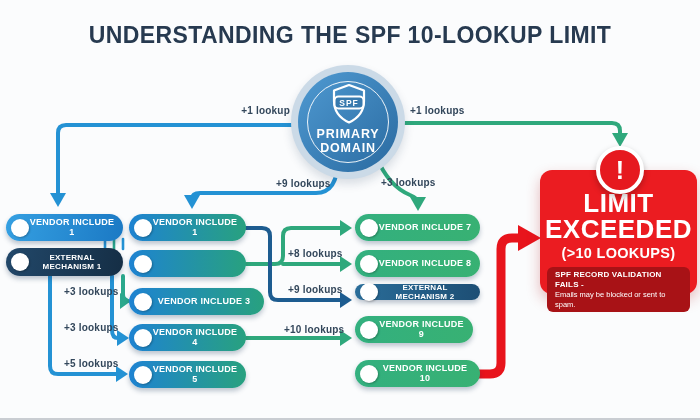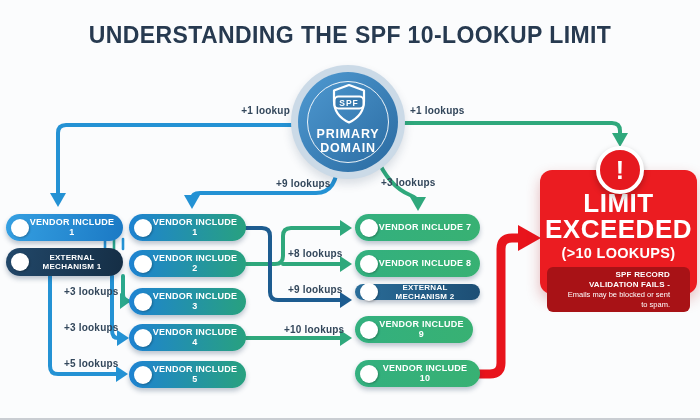--- a/index.html
+++ b/index.html
@@ -79,21 +79,21 @@
     background:#e6191f;border:4px solid #fff;box-shadow:0 3px 6px rgba(0,0,0,.25);
     color:#fff;font-size:25px;font-weight:800;text-align:center;line-height:40px;
   }
   .alert-h{
     color:#fff;font-size:26px;font-weight:800;line-height:26px;letter-spacing:.5px;text-align:center;
   }
   .alert-h.first{margin-top:20px}
   .alert-sub{color:#fff;font-size:14.5px;font-weight:800;letter-spacing:.3px;margin-top:3px}
   .alert-note{
     margin-top:6px;width:143px;box-sizing:border-box;border-radius:6px;background:#a81216;
-    padding:3px 20px;text-align:right;color:#fff;
+    padding:3px 8px;text-align:left;color:#fff;
   }
   .alert-note .n1{font-size:8px;font-weight:700;letter-spacing:.2px;line-height:10px}
   .alert-note .n2{font-size:7.5px;font-weight:400;line-height:9.5px}
   
   .bottom-line{position:absolute;left:0;bottom:0;width:700px;height:2px;background:#c9cdd2}
 </style>
 </head>
 <body>
 
 <div id="stage">
@@ -179,23 +179,22 @@
     <span class="dot"></span>
     <span class="pill-label" style="font-size:8px">EXTERNAL MECHANISM 1</span>
   </div>
 
   <div class="pill mid" style="left:129px;top:214px;width:117px">
     <span class="dot"></span>
     <span class="pill-label">VENDOR INCLUDE 1</span>
   </div>
   <div class="pill mid" style="left:129px;top:250px;width:117px">
     <span class="dot"></span>
-    <span class="pill-label">VENDOR INCLUDE 2</span>
-  </div>
-  <div class="pill mid" style="left:129px;top:288px;width:117px">
+  </div>
+  <div class="pill mid" style="left:129px;top:288px;width:135px">
     <span class="dot"></span>
     <span class="pill-label">VENDOR INCLUDE 3</span>
   </div>
   <div class="pill mid" style="left:129px;top:324px;width:117px">
     <span class="dot"></span>
     <span class="pill-label">VENDOR INCLUDE 4</span>
   </div>
   <div class="pill mid" style="left:129px;top:361px;width:117px">
     <span class="dot"></span>
     <span class="pill-label">VENDOR INCLUDE 5</span>

